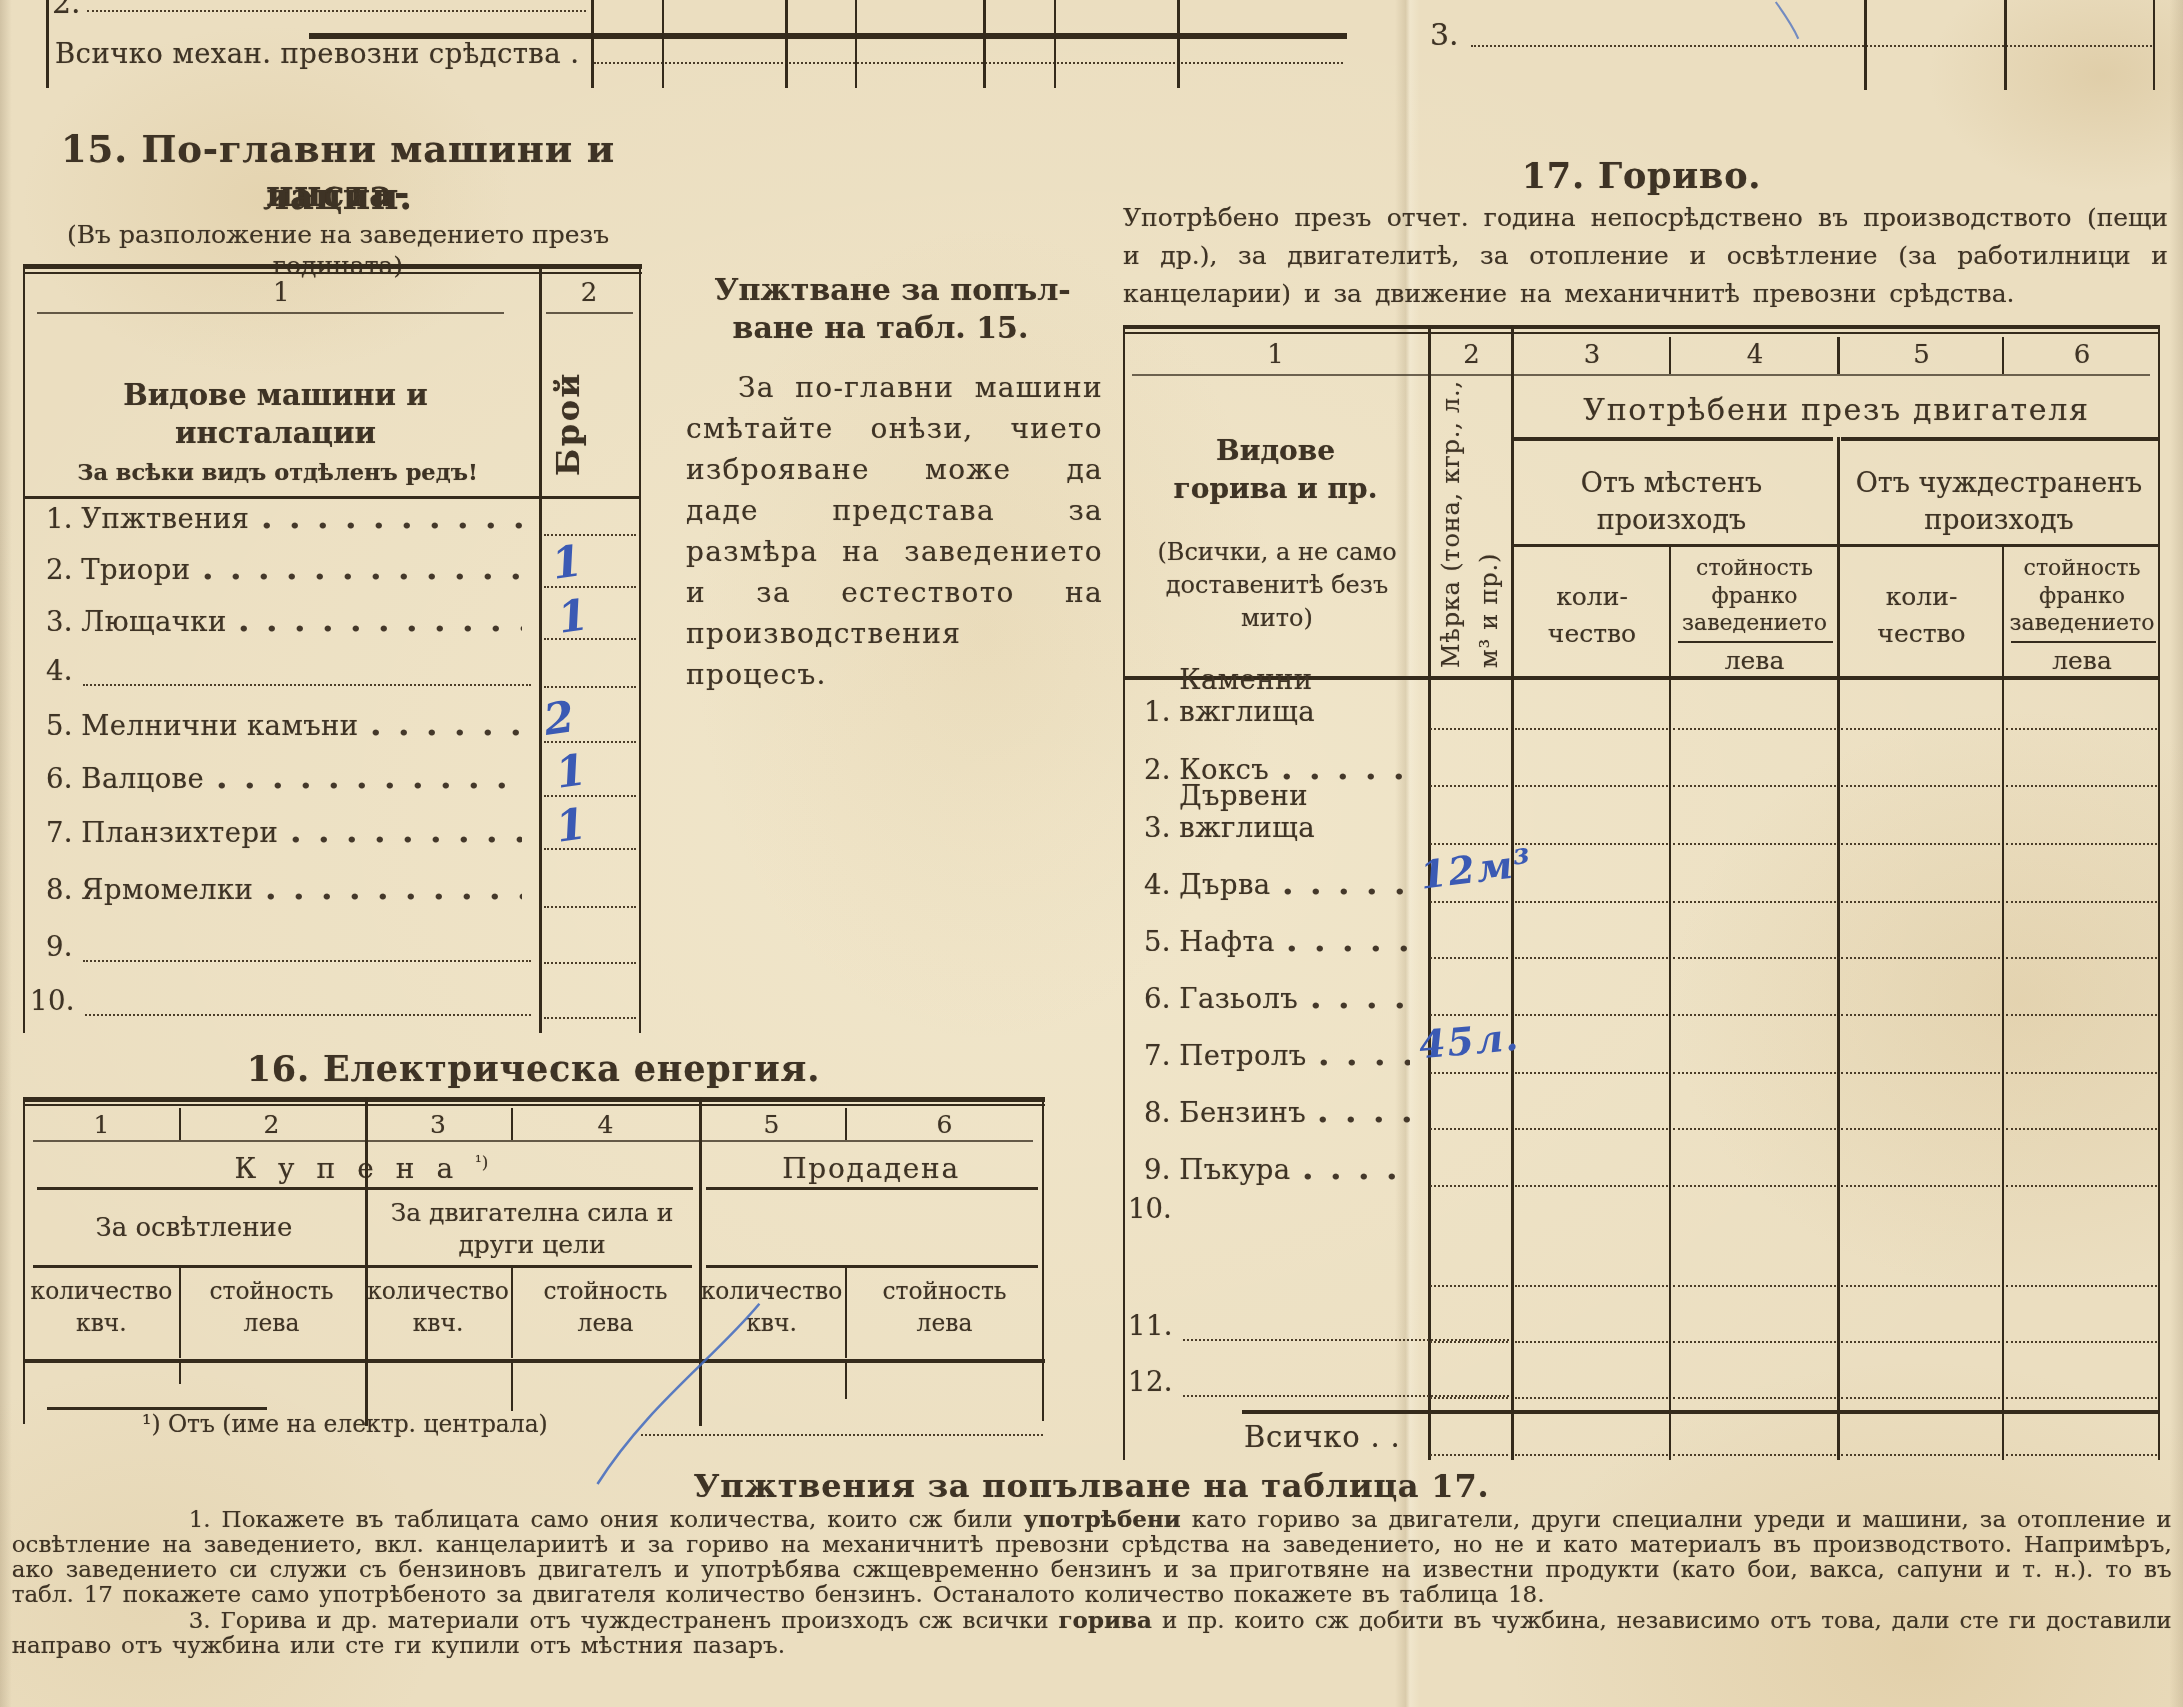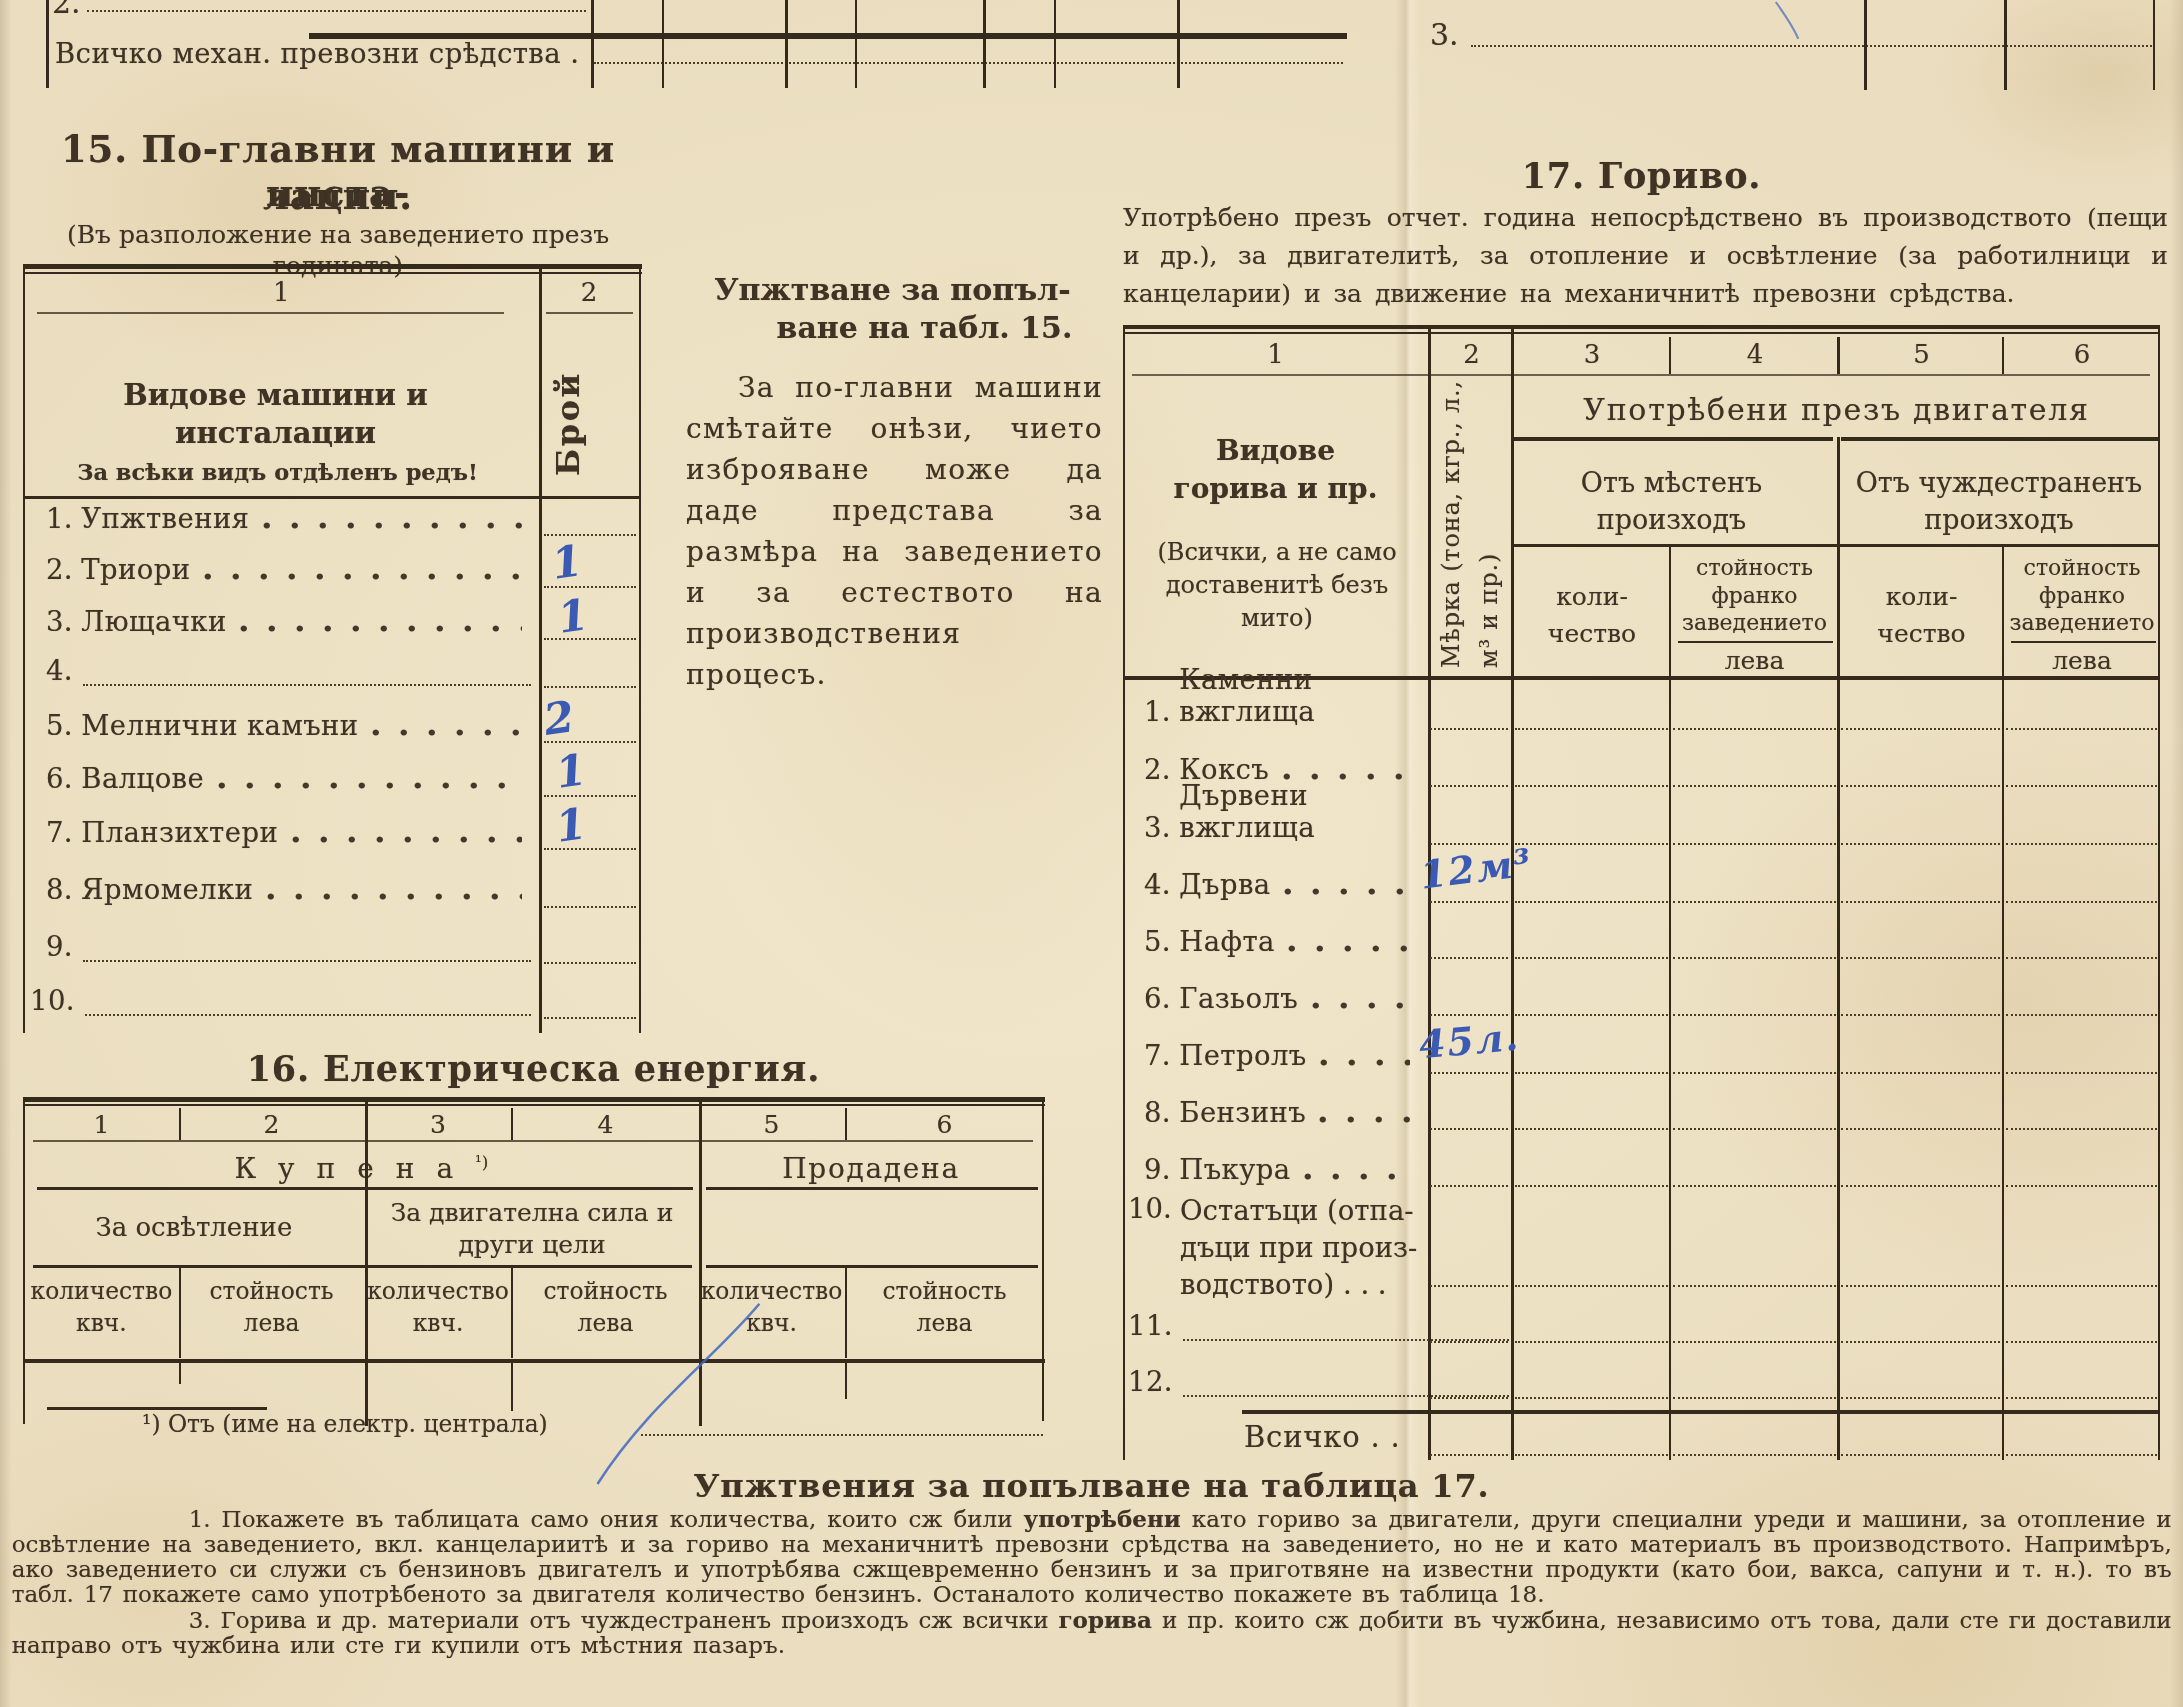--- a/index.html
+++ b/index.html
@@ -141,21 +141,21 @@
 <i class="dot" style="left:544px;top:906px;width:92px"></i>
 <i class="dot" style="left:544px;top:962px;width:92px"></i>
 <i class="dot" style="left:544px;top:1017px;width:92px"></i>
 <span class="hw" style="left:552px;top:537px;font-size:43px">1</span>
 <span class="hw" style="left:558px;top:591px;font-size:43px">1</span>
 <span class="hw" style="left:544px;top:693px;font-size:43px">2</span>
 <span class="hw" style="left:556px;top:746px;font-size:43px">1</span>
 <span class="hw" style="left:556px;top:800px;font-size:43px">1</span>
 
 <div class="abs b ctr ink" style="left:684px;top:272px;width:417px;font-size:30px">Упжтване за попъл-</div>
-<div class="abs b ctr ink" style="left:716px;top:310px;width:417px;font-size:30px">ване на табл. 15.</div>
+<div class="abs b ctr ink" style="left:672px;top:310px;width:417px;font-size:30px">ване на табл. 15.</div>
 <div class="abs jst ink" style="left:686px;top:367px;width:417px;font-size:28px;line-height:41px;letter-spacing:1.3px;text-indent:52px;word-spacing:4.2px">За по-главни машини смѣтайте онѣзи, чието изброяване може да даде представа за размѣра на заведението и за естеството на производствения процесъ.</div>
 
 <div class="abs b ctr ink" style="left:23.4px;top:1048px;width:1020px;font-size:35px;letter-spacing:0.8px">16. Електрическа енергия.</div>
 <div class="hl" style="left:23.4px;top:1097px;width:1022px;height:5px"></div>
 <div class="hl" style="left:23.4px;top:1104px;width:1022px;height:1.7px"></div>
 <div class="abs ctr ink" style="left:23.4px;top:1110px;width:156px;font-size:25px">1</div>
 <div class="abs ctr ink" style="left:179px;top:1110px;width:185px;font-size:25px">2</div>
 <div class="abs ctr ink" style="left:365px;top:1110px;width:146px;font-size:25px">3</div>
 <div class="abs ctr ink" style="left:511px;top:1110px;width:189px;font-size:25px">4</div>
 <div class="abs ctr ink" style="left:699px;top:1110px;width:145px;font-size:25px">5</div>
@@ -301,23 +301,20 @@
     <span>Бензинъ</span>
     <span class="ldr"></span>
   </div>
 <div class="row ink" style="left:1128px;top:1152px;width:294px">
     <span class="rn">9.</span>
     <span>Пъкура</span>
     <span class="ldr"></span>
   </div>
 <div class="abs ink" style="left:1128px;top:1192px;font-size:27.5px;display:flex">
     <span class="rn">10.</span>
-    <span class="pre" style="line-height:37px">Остатъци  (отпа-
-дъци при произ-
-водството)  .   .   .</span>
   </div>
 <div class="row ink" style="left:1128px;top:1308px;width:384px">
     <span class="rn">11.</span>
     <span class="ldrf"></span>
   </div>
 <div class="row ink" style="left:1128px;top:1364px;width:384px">
     <span class="rn">12.</span>
     <span class="ldrf"></span>
   </div>
 <div class="hl" style="left:1242px;top:1410px;width:916px;height:4.2px"></div>

